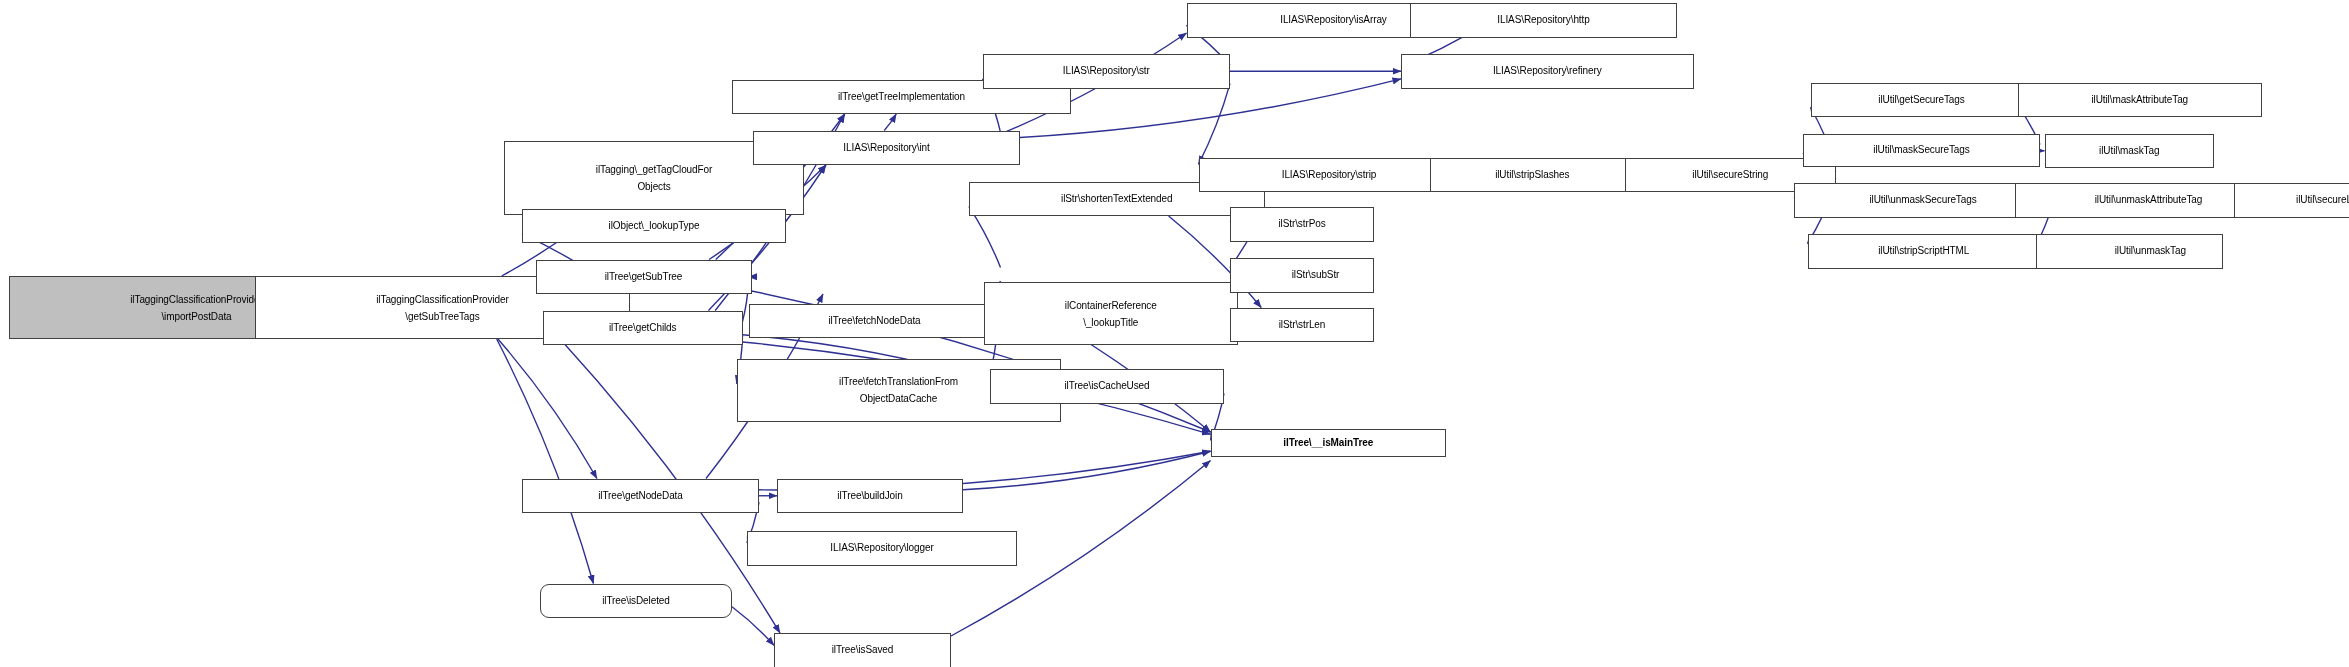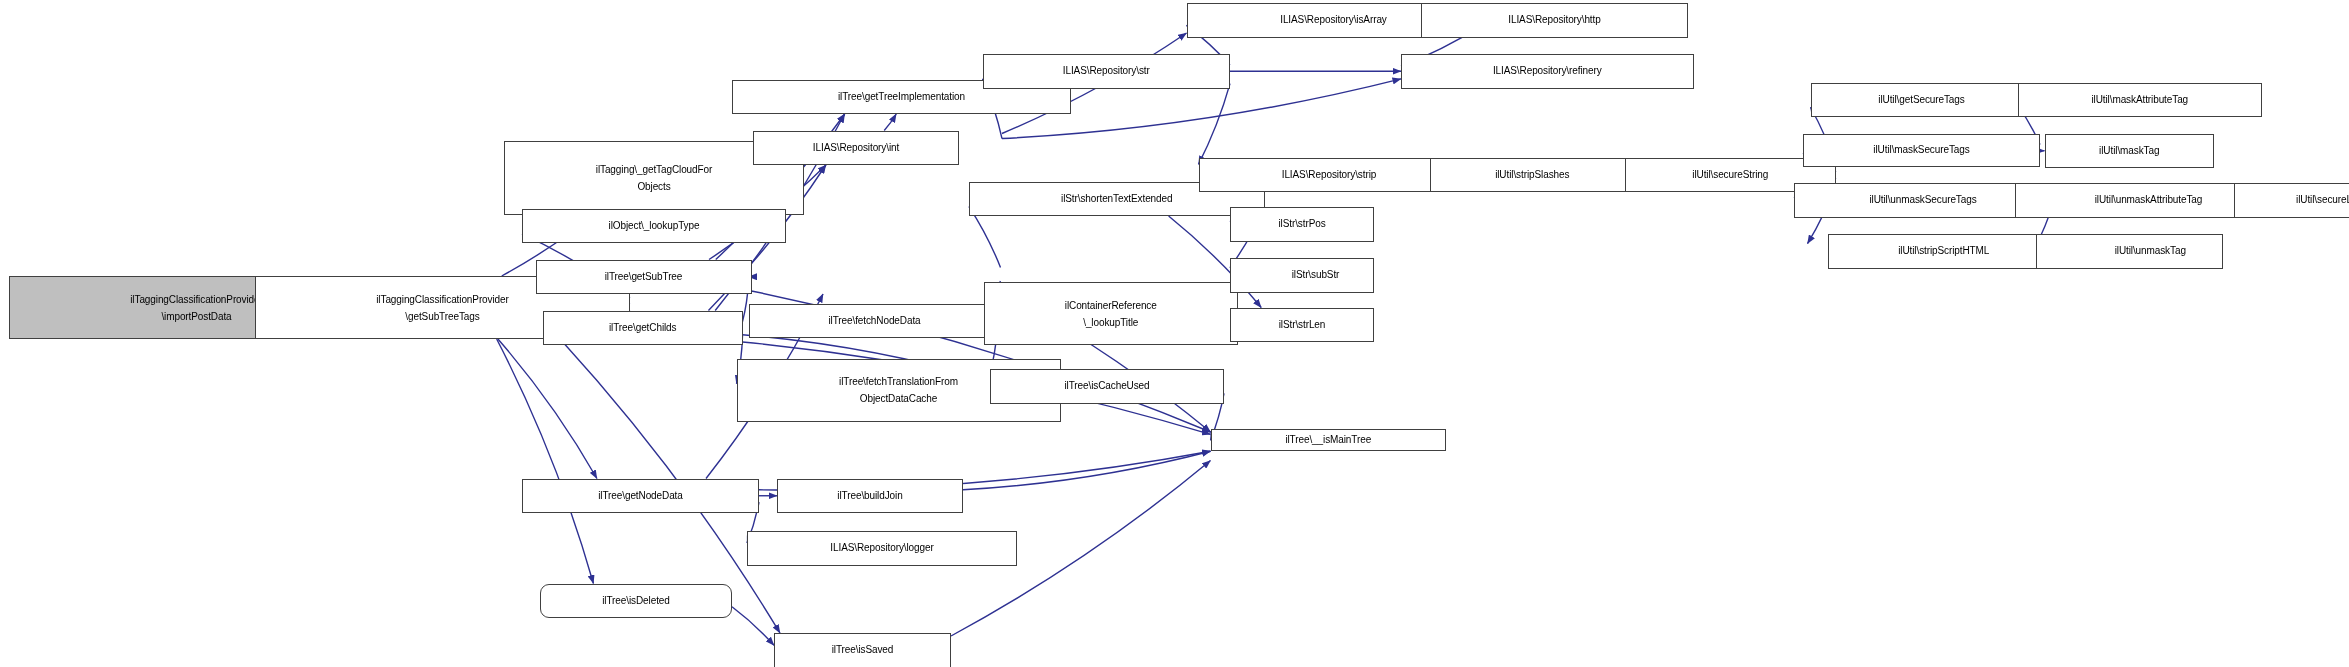--- a/index.html
+++ b/index.html
@@ -123,44 +123,44 @@
 \getSubTreeTags</div>
       <div class="gnode two-line" style="left: 504px; top: 141px; width: 300px; height: 74px;">ilTagging\_getTagCloudFor
 Objects</div>
       <div class="gnode" style="left: 522px; top: 208.5px; width: 264px; height: 34.5px;">ilObject\_lookupType</div>
       <div class="gnode" style="left: 535.5px; top: 259.5px; width: 216px; height: 34.5px;">ilTree\getSubTree</div>
       <div class="gnode" style="left: 543px; top: 310.5px; width: 199.5px; height: 34.5px;">ilTree\getChilds</div>
       <div class="gnode" style="left: 522px; top: 478.5px; width: 237px; height: 34.5px;">ilTree\getNodeData</div>
       <div class="gnode" style="left: 540px; top: 583.5px; width: 192px; height: 34.5px; border-radius: 9px;">ilTree\isDeleted</div>
       <div class="gnode" style="left: 774px; top: 633px; width: 177px; height: 34.5px;">ilTree\isSaved</div>
       <div class="gnode" style="left: 732px; top: 79.5px; width: 339px; height: 34.5px;">ilTree\getTreeImplementation</div>
-      <div class="gnode" style="left: 753px; top: 130.5px; width: 206px; height: 34.5px;">ILIAS\Repository\int</div>
+      <div class="gnode" style="left: 753px; top: 130.5px; width: 267px; height: 34.5px;">ILIAS\Repository\int</div>
       <div class="gnode" style="left: 748.5px; top: 259.5px; width: 252px; height: 34.5px; margin-top: 44px;">ilTree\fetchNodeData</div>
       <div class="gnode two-line" style="left: 736.5px; top: 358.5px; width: 324px; height: 63px;">ilTree\fetchTranslationFrom
 ObjectDataCache</div>
       <div class="gnode" style="left: 777px; top: 478.5px; width: 186px; height: 34.5px;">ilTree\buildJoin</div>
       <div class="gnode" style="left: 747px; top: 531px; width: 270px; height: 34.5px;">ILIAS\Repository\logger</div>
       <div class="gnode" style="left: 969px; top: 181.5px; width: 295.5px; height: 34.5px;">ilStr\shortenTextExtended</div>
       <div class="gnode" style="left: 982.5px; top: 54px; width: 247.5px; height: 34.5px;">ILIAS\Repository\str</div>
       <div class="gnode" style="left: 1198.5px; top: 157.5px; width: 261px; height: 34.5px;">ILIAS\Repository\strip</div>
       <div class="gnode two-line" style="left: 984px; top: 282px; width: 253.5px; height: 63px;">ilContainerReference
 \_lookupTitle</div>
       <div class="gnode" style="left: 990px; top: 369px; width: 234px; height: 34.5px;">ilTree\isCacheUsed</div>
-      <div class="gnode" style="left: 1210.5px; top: 429px; width: 235.5px; height: 22px;">ilTree\__isMainTree</div>
+      <div class="gnode" style="left: 1210.5px; top: 429px; width: 235.5px; height: 28px; font-weight: bold;">ilTree\__isMainTree</div>
       <div class="gnode" style="left: 1230px; top: 207px; width: 144px; height: 34.5px;">ilStr\strPos</div>
       <div class="gnode" style="left: 1230px; top: 258px; width: 144px; height: 34.5px; padding-left: 30px;">ilStr\subStr</div>
       <div class="gnode" style="left: 1230px; top: 307.5px; width: 144px; height: 34.5px;">ilStr\strLen</div>
       <div class="gnode" style="left: 1186.5px; top: 3px; width: 294px; height: 34.5px;">ILIAS\Repository\isArray</div>
-      <div class="gnode" style="left: 1410px; top: 3px; width: 267px; height: 34.5px; margin-left: 11px;">ILIAS\Repository\http</div>
+      <div class="gnode" style="left: 1410px; top: 3px; width: 267px; height: 34.5px;">ILIAS\Repository\http</div>
       <div class="gnode" style="left: 1401px; top: 54px; width: 292.5px; height: 34.5px;">ILIAS\Repository\refinery</div>
       <div class="gnode" style="left: 1429.5px; top: 157.5px; width: 205.5px; height: 34.5px;">ilUtil\stripSlashes</div>
       <div class="gnode" style="left: 1624.5px; top: 157.5px; width: 211.5px; height: 34.5px;">ilUtil\secureString</div>
       <div class="gnode" style="left: 1810.5px; top: 82.5px; width: 222px; height: 34.5px;">ilUtil\getSecureTags</div>
       <div class="gnode" style="left: 1803px; top: 133.5px; width: 237px; height: 33px;">ilUtil\maskSecureTags</div>
       <div class="gnode" style="left: 1794px; top: 183px; width: 258px; height: 34.5px;">ilUtil\unmaskSecureTags</div>
-      <div class="gnode" style="left: 1807.5px; top: 234px; width: 232.5px; height: 34.5px; margin-left: 20px;">ilUtil\stripScriptHTML</div>
+      <div class="gnode" style="left: 1807.5px; top: 234px; width: 232.5px; height: 34.5px;">ilUtil\stripScriptHTML</div>
       <div class="gnode" style="left: 2017.5px; top: 82.5px; width: 244.5px; height: 34.5px;">ilUtil\maskAttributeTag</div>
       <div class="gnode" style="left: 2044.5px; top: 133.5px; width: 169.5px; height: 34.5px;">ilUtil\maskTag</div>
       <div class="gnode" style="left: 2007px; top: 183px; width: 267px; height: 34.5px; margin-left: 8px;">ilUtil\unmaskAttributeTag</div>
       <div class="gnode" style="left: 2035.5px; top: 234px; width: 187.5px; height: 34.5px; padding-left: 45px;">ilUtil\unmaskTag</div>
       <div class="gnode" style="left: 2233.5px; top: 183px; width: 193.5px; height: 34.5px;">ilUtil\secureLink</div>
     </div>
 </div>
 
 </body></html>

